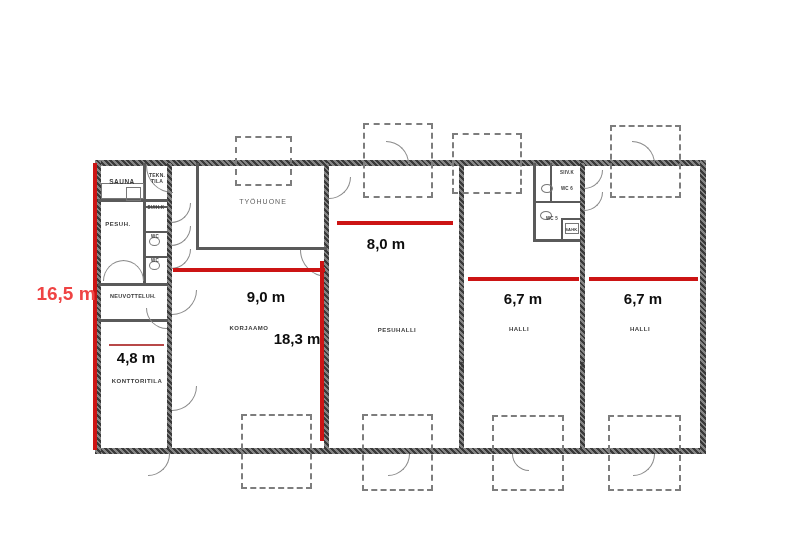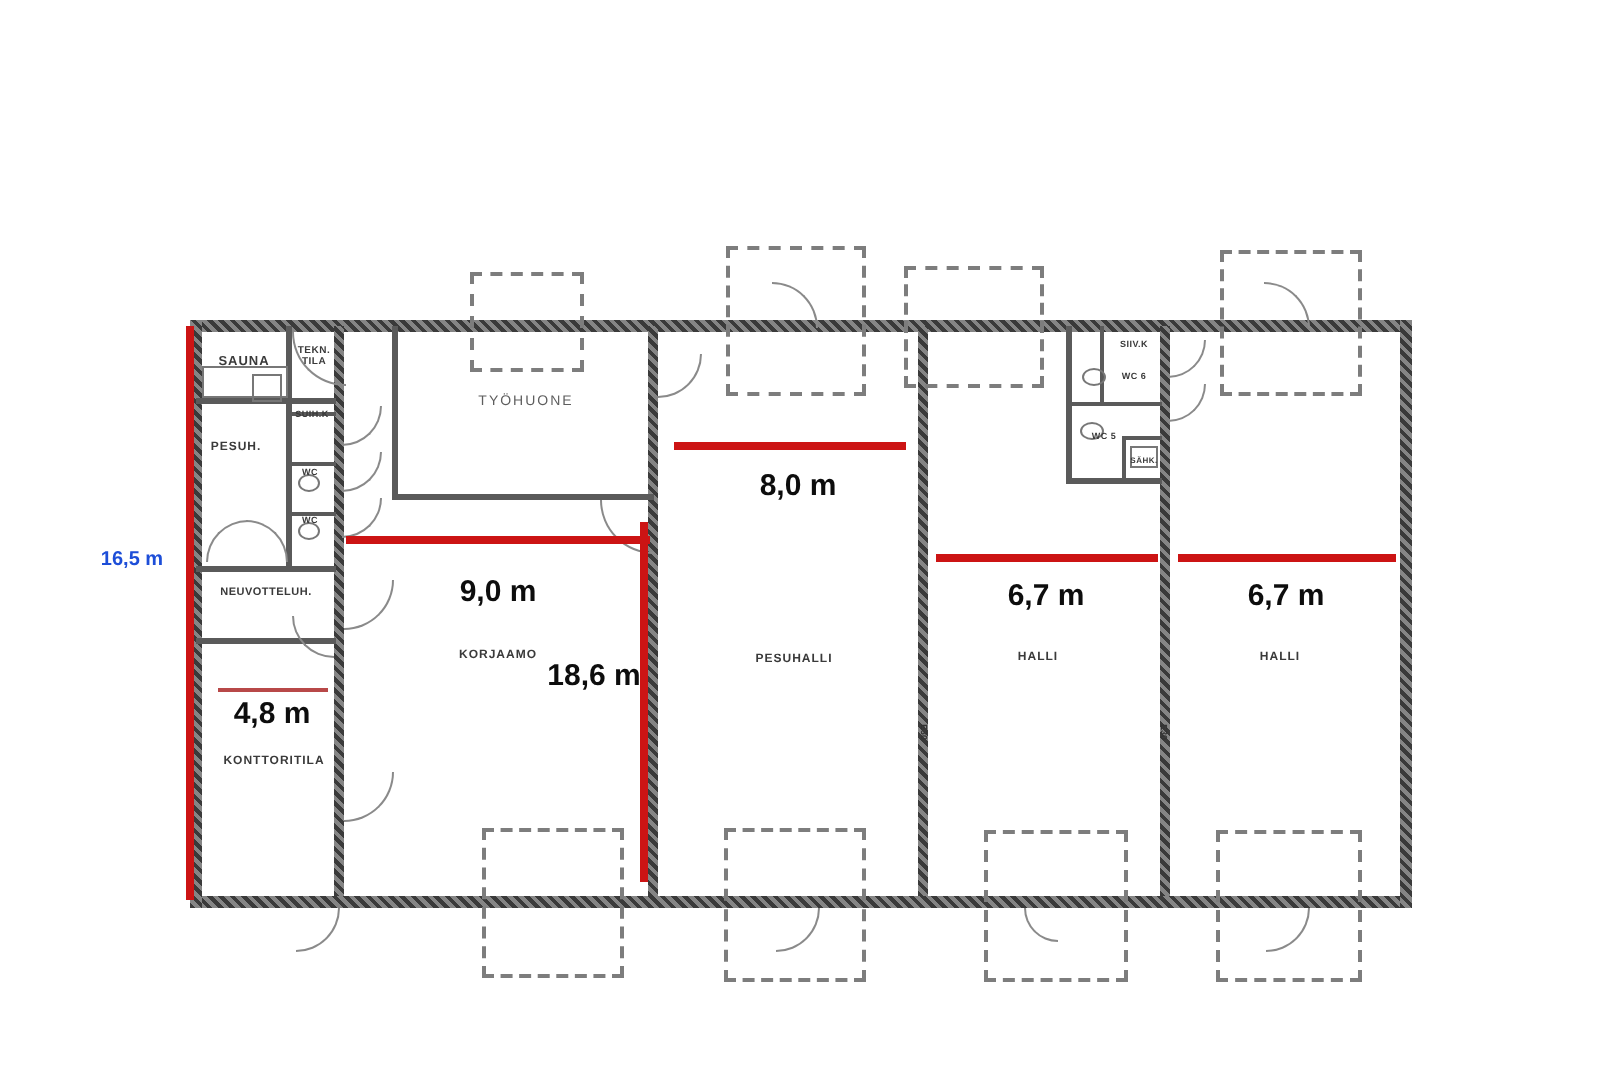--- a/index.html
+++ b/index.html
@@ -105,27 +105,27 @@
       <div class="rlabel" style="left: 640px; top: 329px; font-size: 6px; transform: translate(-50%, -50%);">HALLI</div>
       <div class="rlabel" style="left: 567px; top: 172px; font-size: 9px; transform: translate(-50%, -50%) scale(0.5);">SIIV.K</div>
       <div class="rlabel" style="left: 567px; top: 188px; font-size: 9px; transform: translate(-50%, -50%) scale(0.5);">WC 6</div>
       <div class="rlabel" style="left: 552px; top: 218px; font-size: 9px; transform: translate(-50%, -50%) scale(0.5);">WC 5</div>
       <div class="rlabel" style="left: 572px; top: 230px; font-size: 8px; transform: translate(-50%, -50%) scale(0.5);">SÄHK.</div>
       <div class="walltag" style="left: 462px; top: 366px;">E30</div>
       <div class="walltag" style="left: 582px; top: 366px;">E30</div>
     </div>
   <div class="layer" id="red-layer">
       <div class="redline" style="left: 93px; top: 163px; width: 4px; height: 287px; background: rgb(204, 20, 20);"></div>
-      <div class="mlabel" style="left: 66px; top: 280px; font-size: 10px; color: #1d4ed8;">16,5 m</div>
+      <div class="mlabel" style="left: 66px; top: 294px; font-size: 19px; color: #ef4444;">16,5 m</div>
       <div class="redline" style="left: 173px; top: 268px; width: 152px; height: 4px; background: rgb(204, 20, 20);"></div>
-      <div class="mlabel" style="left: 249px; top: 296px; font-size: 15px; color: rgb(13, 13, 13); text-align: center;">9,0 m</div>
+      <div class="mlabel" style="left: 266px; top: 296px; font-size: 15px; color: rgb(13, 13, 13); text-align: center;">9,0 m</div>
       <div class="redline" style="left: 337px; top: 221px; width: 116px; height: 4px; background: rgb(204, 20, 20);"></div>
-      <div class="mlabel" style="left: 399px; top: 243px; font-size: 15px; color: rgb(13, 13, 13);">8,0 m</div>
+      <div class="mlabel" style="left: 386px; top: 243px; font-size: 15px; color: rgb(13, 13, 13);">8,0 m</div>
       <div class="redline" style="left: 320px; top: 261px; width: 4px; height: 180px; background: rgb(204, 20, 20);"></div>
-      <div class="mlabel" style="left: 297px; top: 338px; font-size: 15px; color: rgb(13, 13, 13);">18,6 m</div>
+      <div class="mlabel" style="left: 297px; top: 338px; font-size: 15px; color: rgb(13, 13, 13);">18,3 m</div>
       <div class="redline" style="left: 109px; top: 344px; width: 55px; height: 2px; background: rgb(184, 72, 72);"></div>
       <div class="mlabel" style="left: 136px; top: 357px; font-size: 15px; color: rgb(13, 13, 13);">4,8 m</div>
       <div class="redline" style="left: 468px; top: 277px; width: 111px; height: 4px; background: rgb(204, 20, 20);"></div>
       <div class="mlabel" style="left: 523px; top: 298px; font-size: 15px; color: rgb(13, 13, 13);">6,7 m</div>
       <div class="redline" style="left: 589px; top: 277px; width: 109px; height: 4px; background: rgb(204, 20, 20);"></div>
       <div class="mlabel" style="left: 643px; top: 298px; font-size: 15px; color: rgb(13, 13, 13);">6,7 m</div>
     </div>
 </div>
 
 </body></html>

